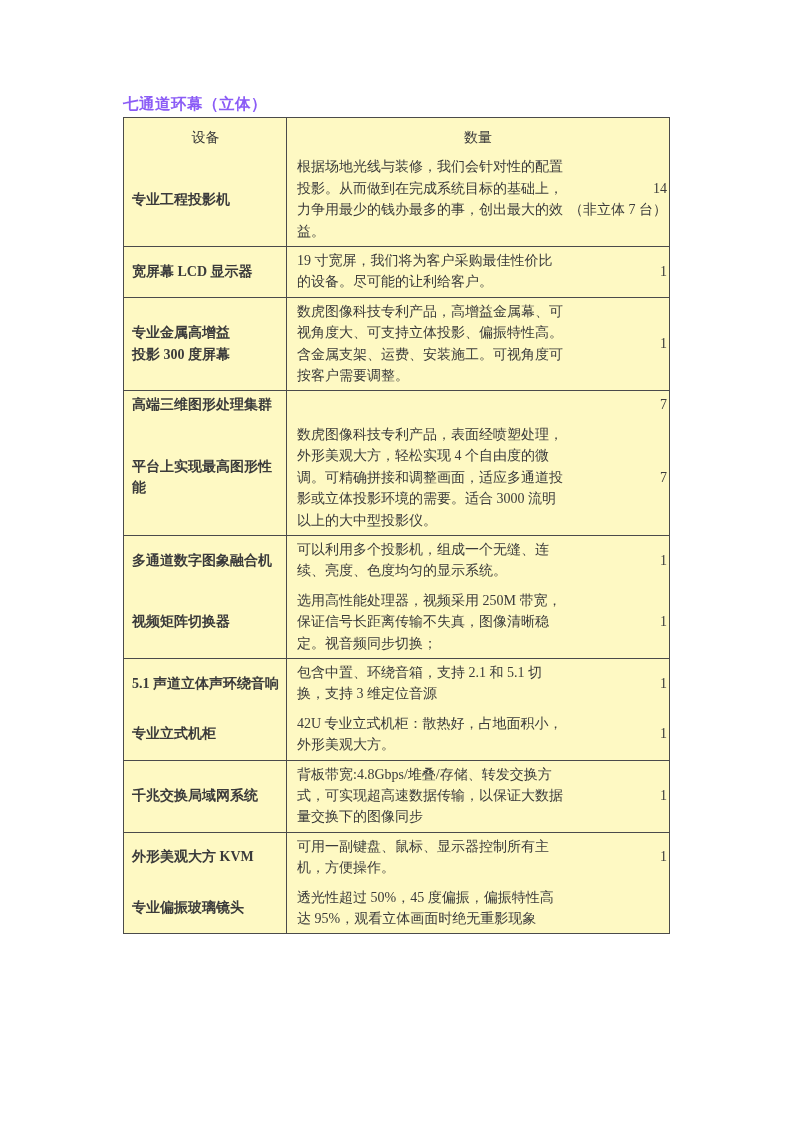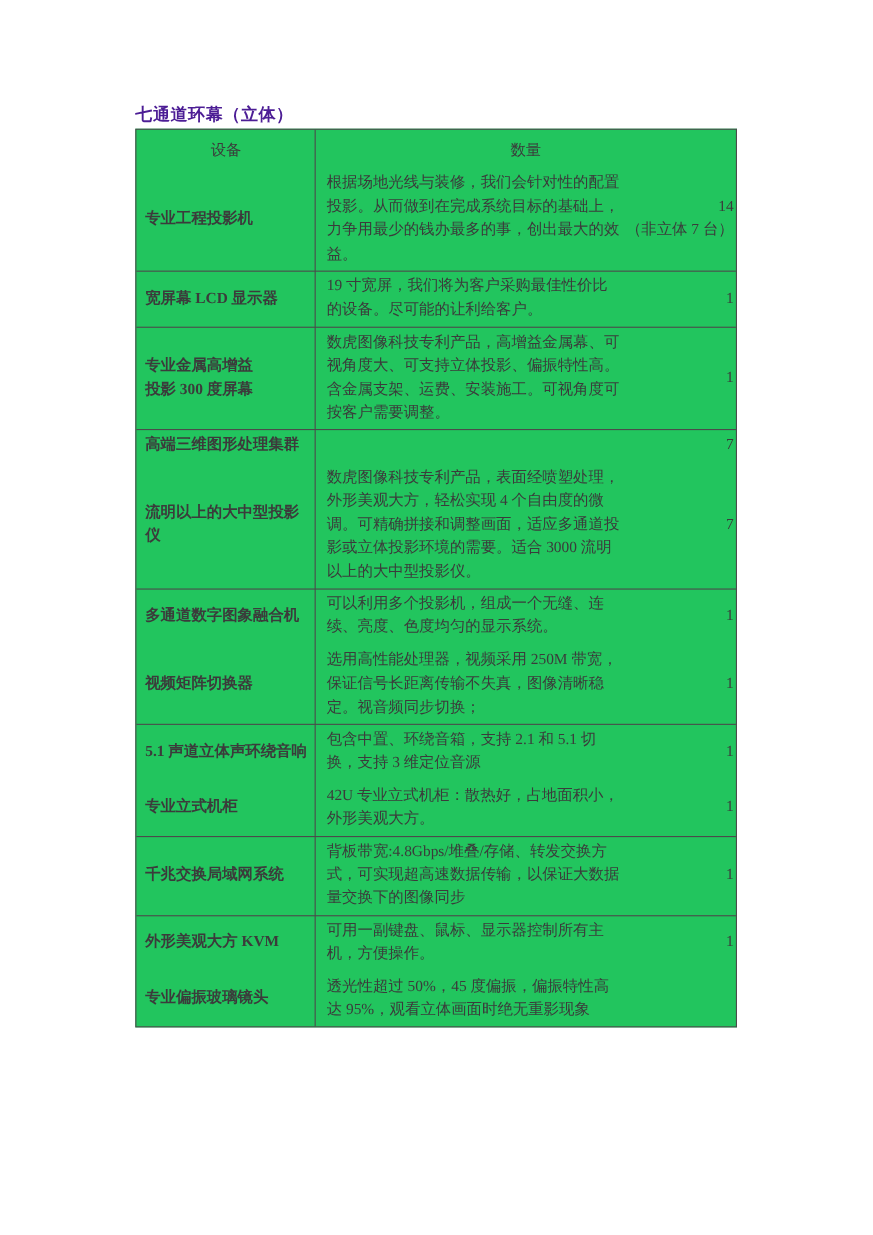--- a/index.html
+++ b/index.html
@@ -4,26 +4,26 @@
 <style>
   html,body { margin:0; padding:0; }
   body {
     width:794px; height:1123px; background:#ffffff; overflow:hidden;
     font-family:"Liberation Serif","DejaVu Serif",serif;
     color:#3b3b3b;
   }
   .page { position:relative; width:794px; height:1123px; background:#fff; }
   .doc-title {
     position:absolute; left:123px; top:94px;
-    font-size:15.5px; font-weight:bold; color:#4c1d95;
+    font-size:15.5px; font-weight:bold; color:#8b5cf6;
     letter-spacing:0.5px;
   }
   .doc-table {
     position:absolute; left:123px; top:117px; width:545px;
-    border:1px solid #4b4b4b; background:#22c55e;
+    border:1px solid #4b4b4b; background:#fef9c3;
     font-size:14px; line-height:21.4px;
   }
   
   .doc-table::before {
     content:""; position:absolute; left:162px; top:0; bottom:0;
     width:1px; background:#4b4b4b;
   }
   .header-row { display:flex; padding:9px 0 5px 0; }
   .hcell { text-align:center; }
   .h-device { flex:0 0 163px; }
@@ -85,21 +85,21 @@
         <div class="cell-qty">1</div>
       </div>
     </div>
 
     <div class="group">
       <div class="item">
         <div class="cell-device">高端三维图形处理集群</div>
         <div class="cell-qty">7</div>
       </div>
       <div class="item">
-        <div class="cell-device">流明以上的大中型投影仪</div>
+        <div class="cell-device">平台上实现最高图形性能</div>
         <div class="cell-desc">数虎图像科技专利产品，表面经喷塑处理，外形美观大方，轻松实现 4 个自由度的微调。可精确拼接和调整画面，适应多通道投影或立体投影环境的需要。适合 3000 流明以上的大中型投影仪。</div>
         <div class="cell-qty">7</div>
       </div>
     </div>
 
     <div class="group">
       <div class="item">
         <div class="cell-device">多通道数字图象融合机</div>
         <div class="cell-desc">可以利用多个投影机，组成一个无缝、连续、亮度、色度均匀的显示系统。</div>
         <div class="cell-qty">1</div>

